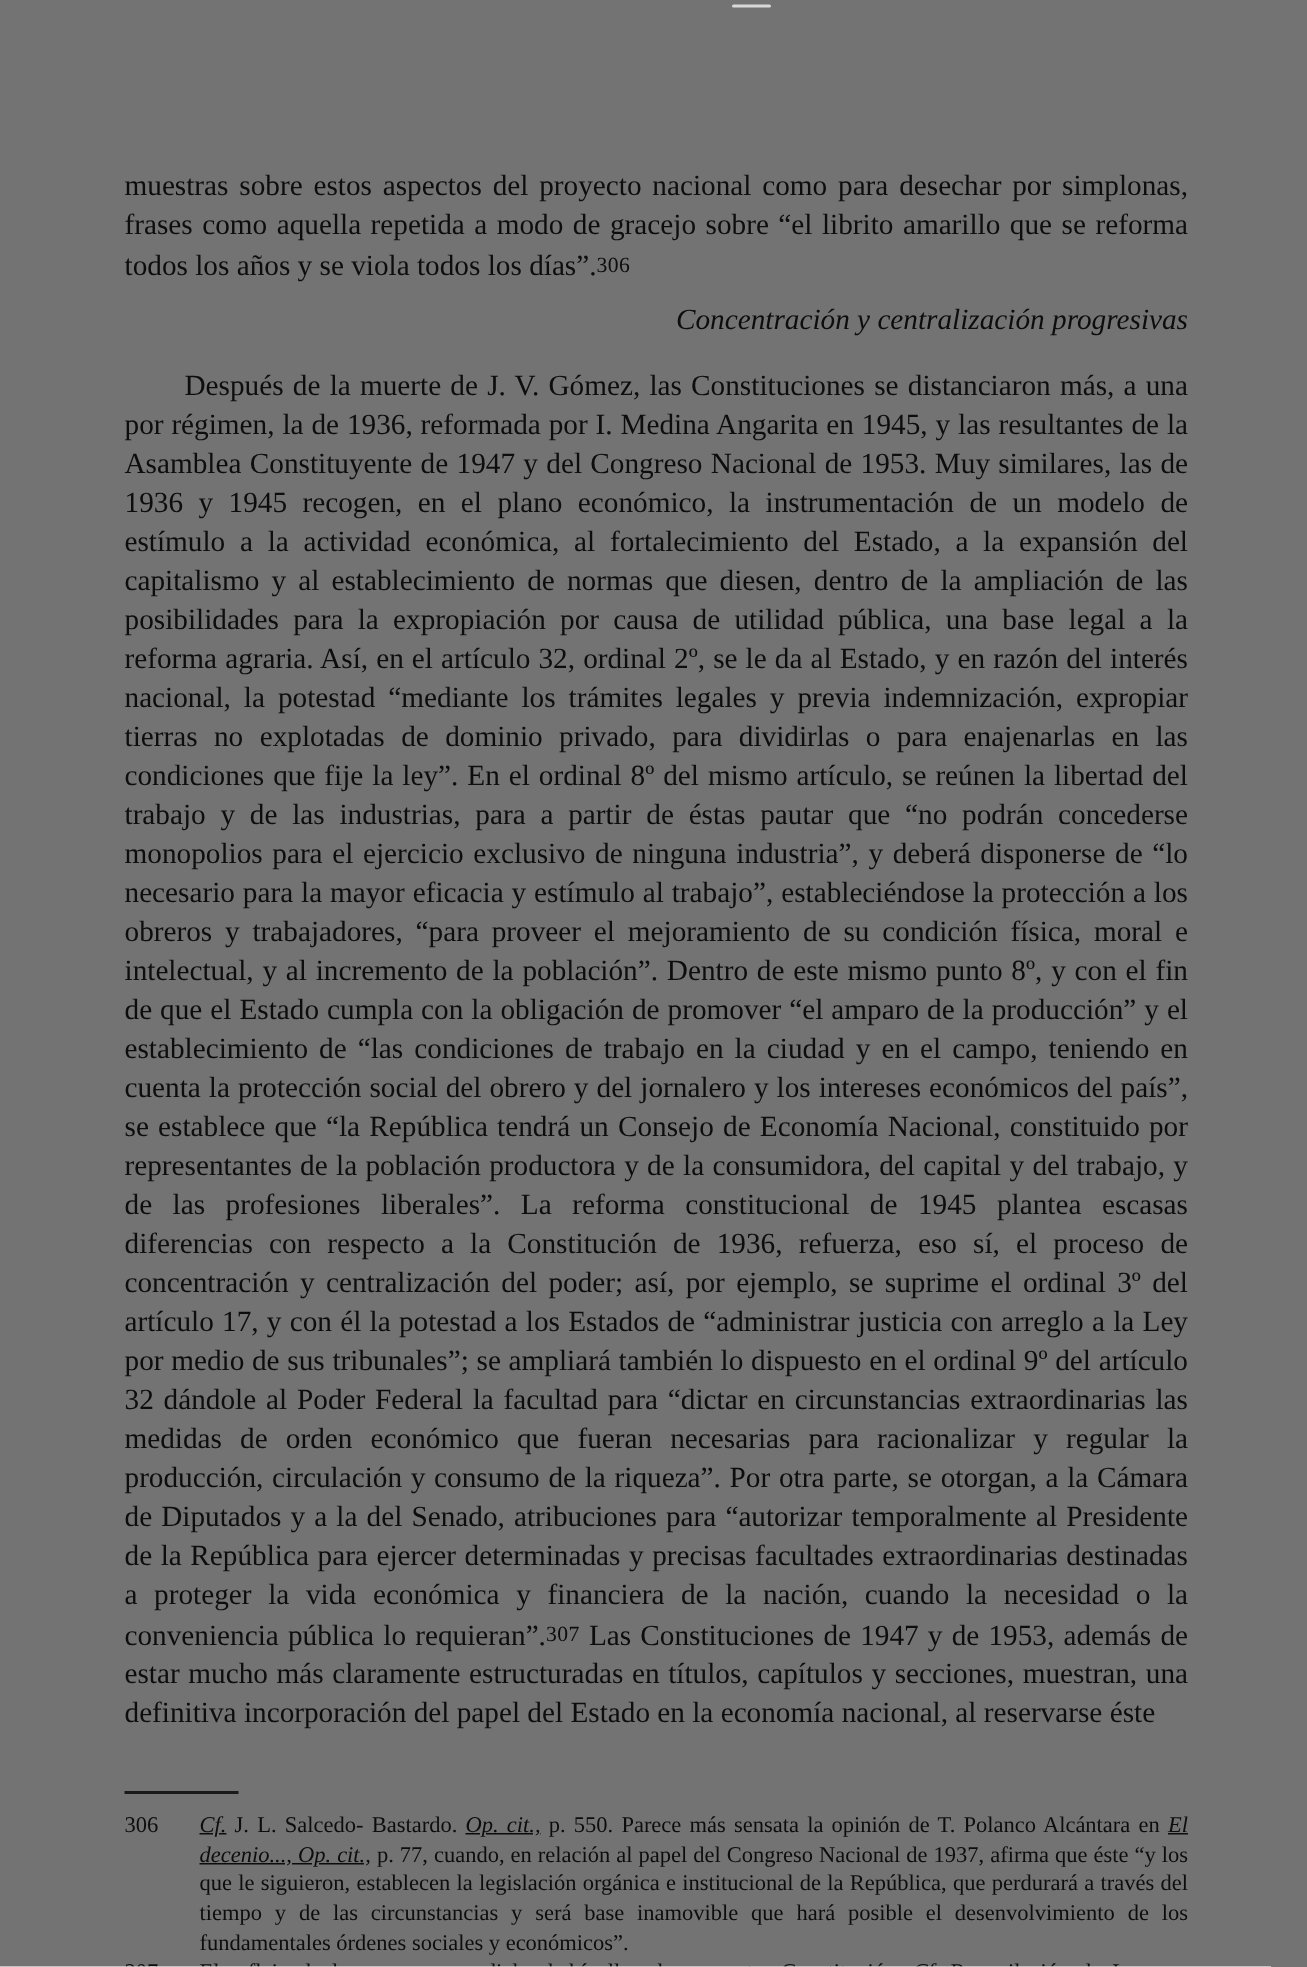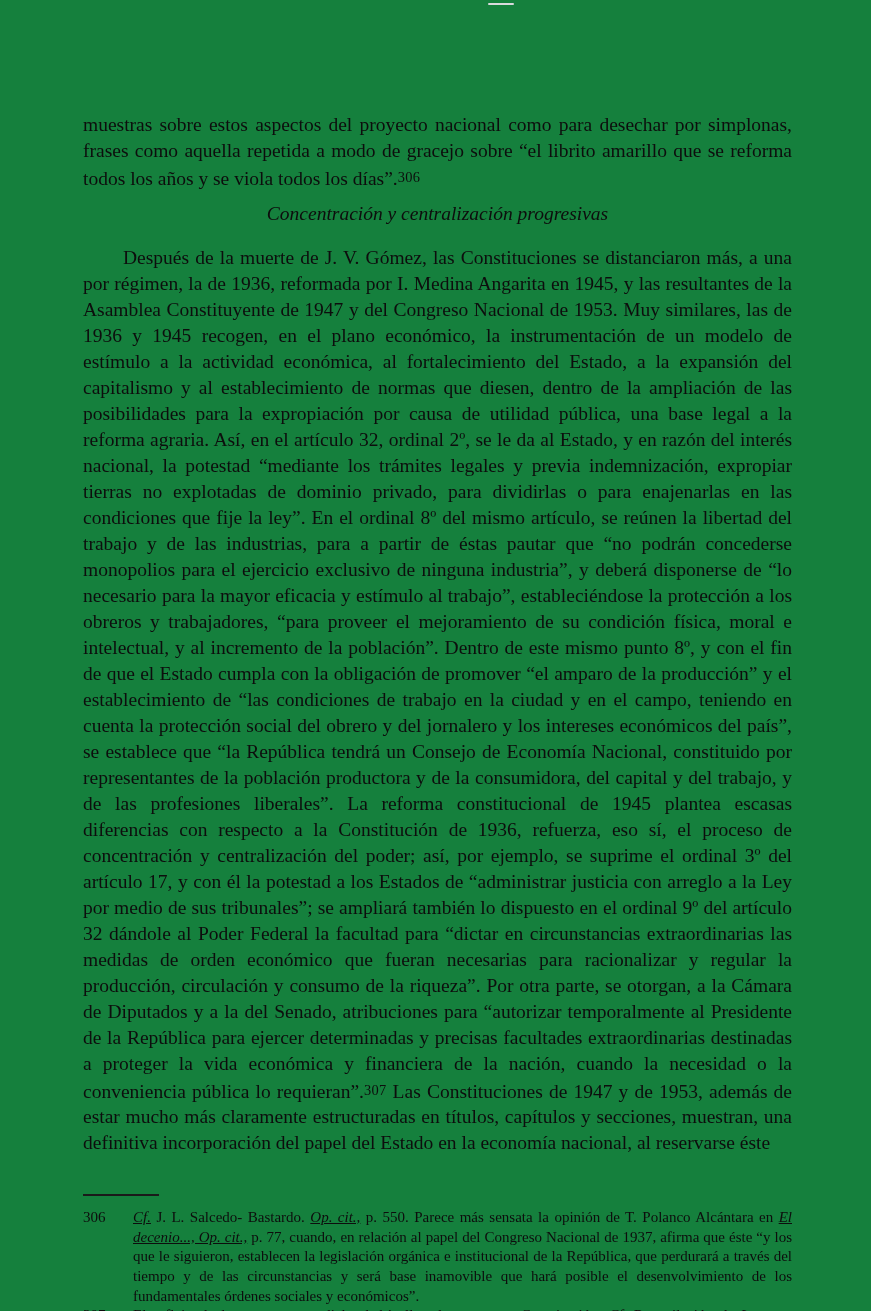--- a/index.html
+++ b/index.html
@@ -5,21 +5,21 @@
   html, body {
     margin: 0;
     padding: 0;
     background: #ffffff;
   }
   .page {
     position: relative;
     width: 871px;
     height: 1311px;
     margin: 0 auto;
-    background: #15803d;
+    background: #737373;
     color: #0d0d0d;
     font-family: "Liberation Serif", "DejaVu Serif", serif;
     box-sizing: border-box;
     padding: 112px 79px 0 83px;
     overflow: hidden;
   }
   .scan-artifact {
     position: absolute;
     top: 3px;
     left: 488px;
@@ -34,21 +34,21 @@
     text-align: justify;
   }
   p { margin: 0; }
   .intro-paragraph { }
   .section-heading {
     font-style: italic;
     font-weight: normal;
     font-size: 19.5px;
     line-height: 26px;
     margin: 9px 0 18px 0;
-    text-align: center;
+    text-align: right;
   }
   .main-paragraph { text-indent: 40px; }
   .seg-normal { }
   .seg-italic { font-style: italic; text-decoration: underline; }
   .seg-ref {
     font-size: 0.74em;
     vertical-align: 0.18em;
     letter-spacing: 0.02em;
   }
   .footnote-separator {

